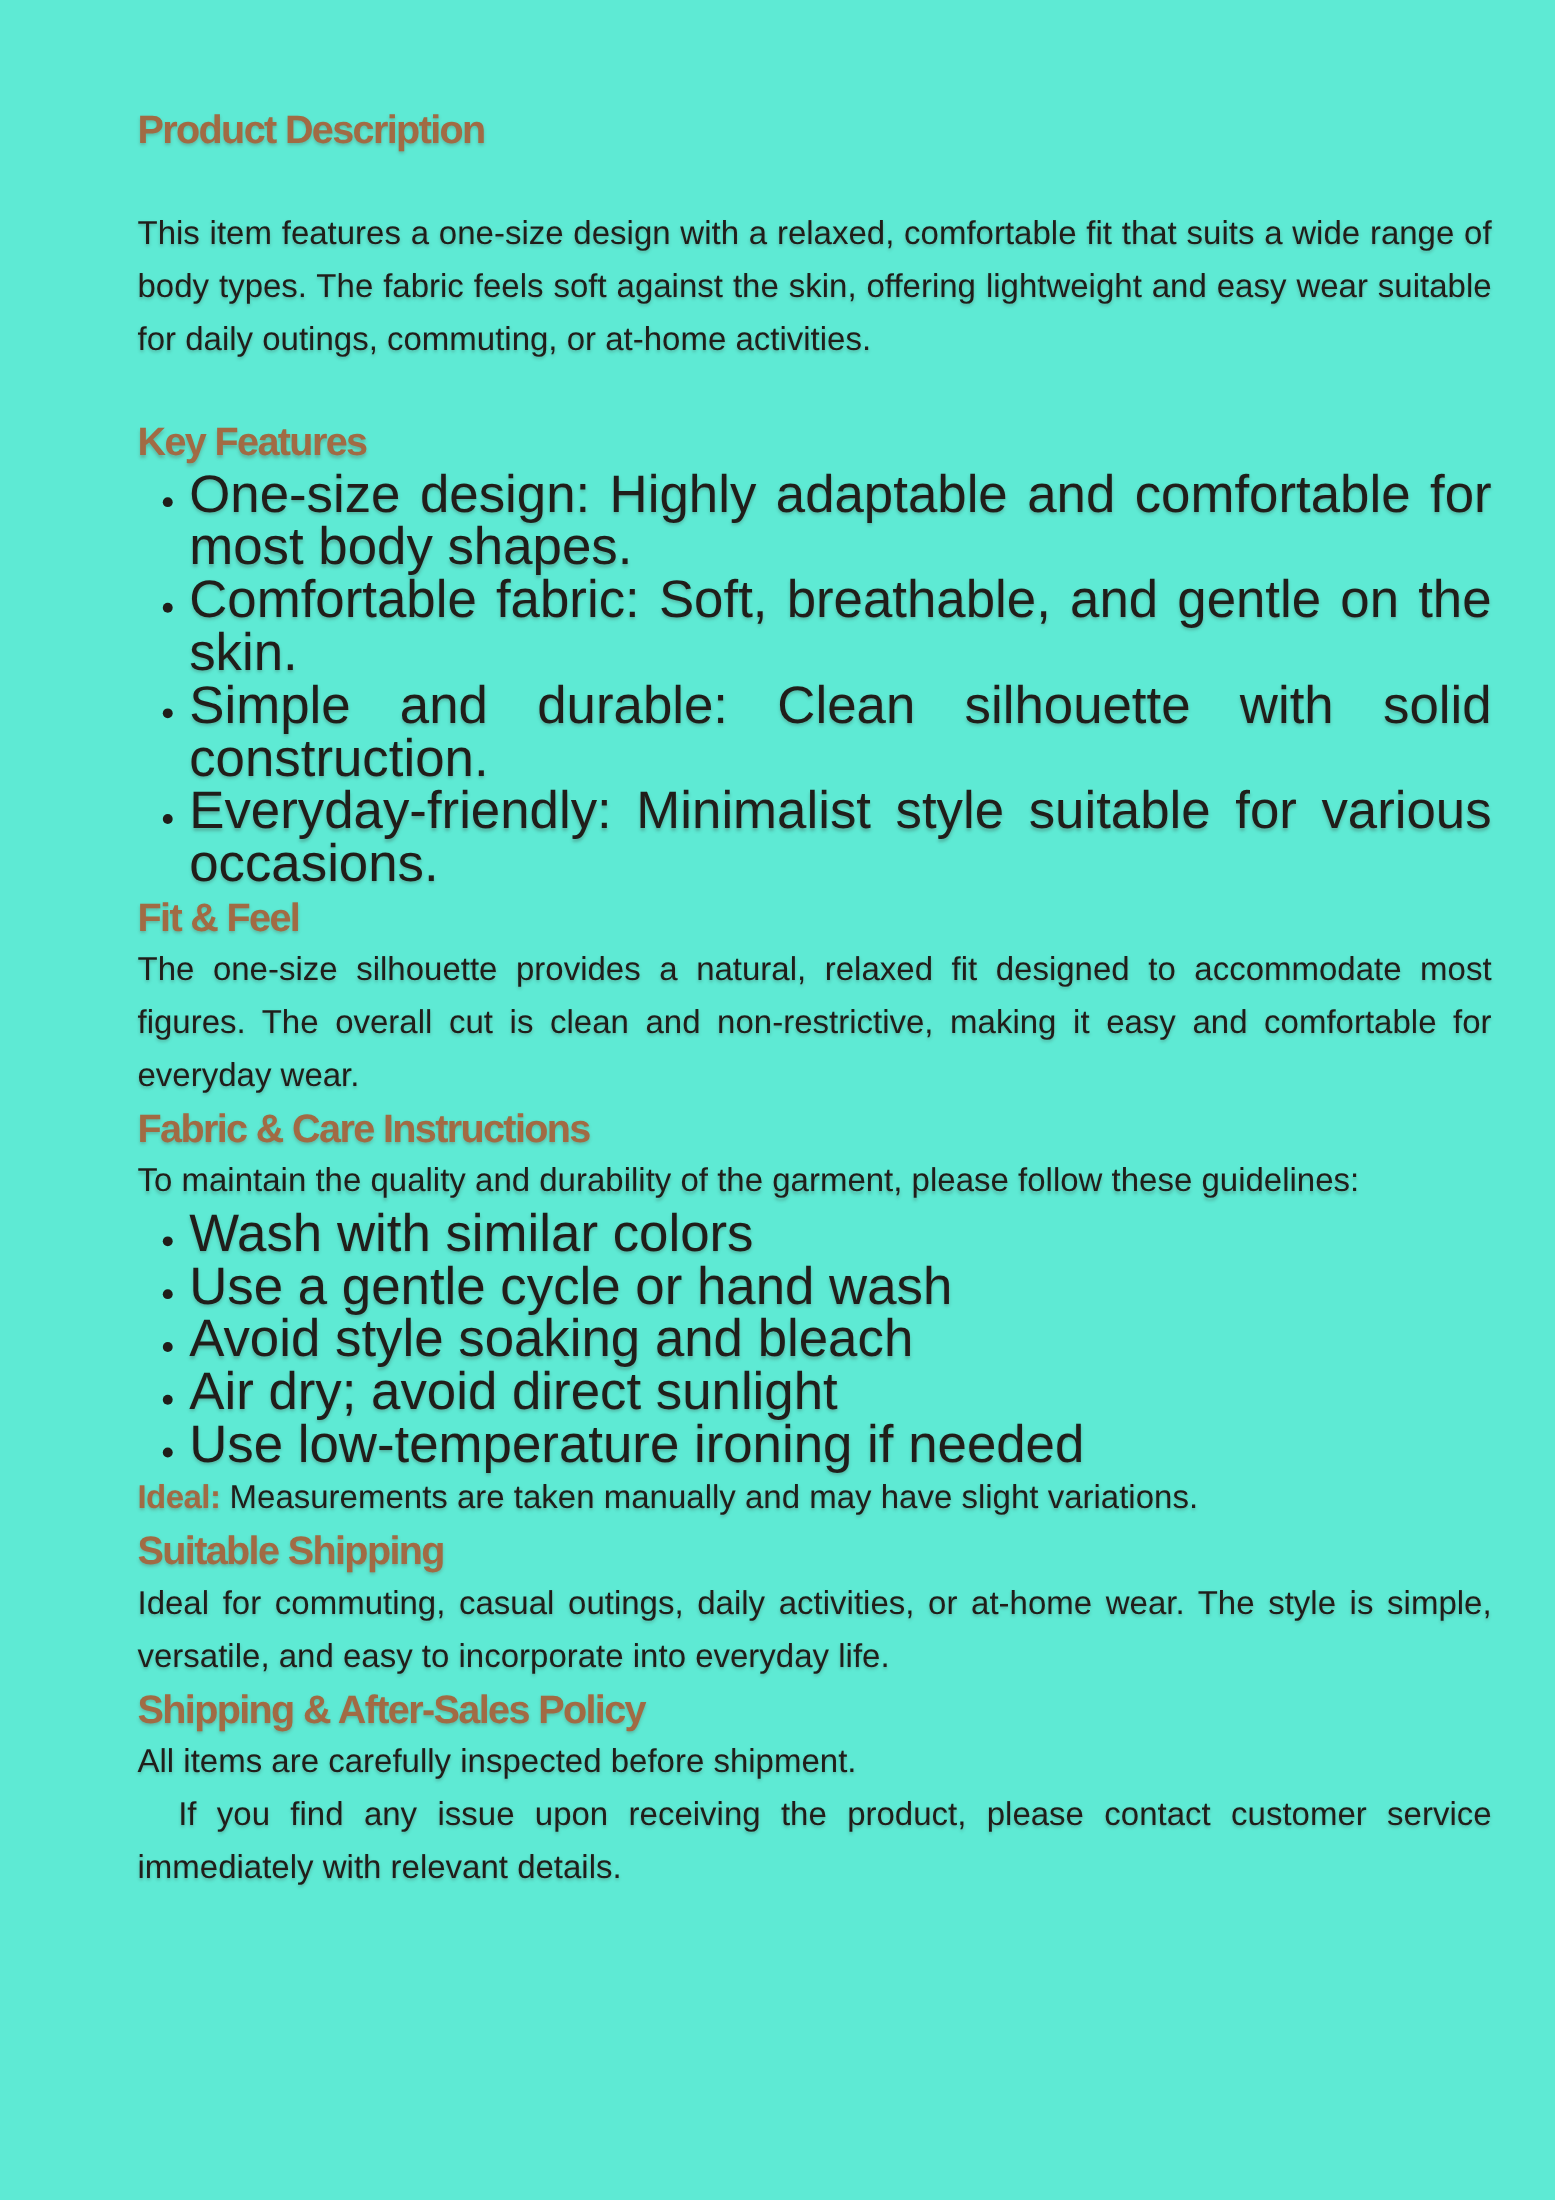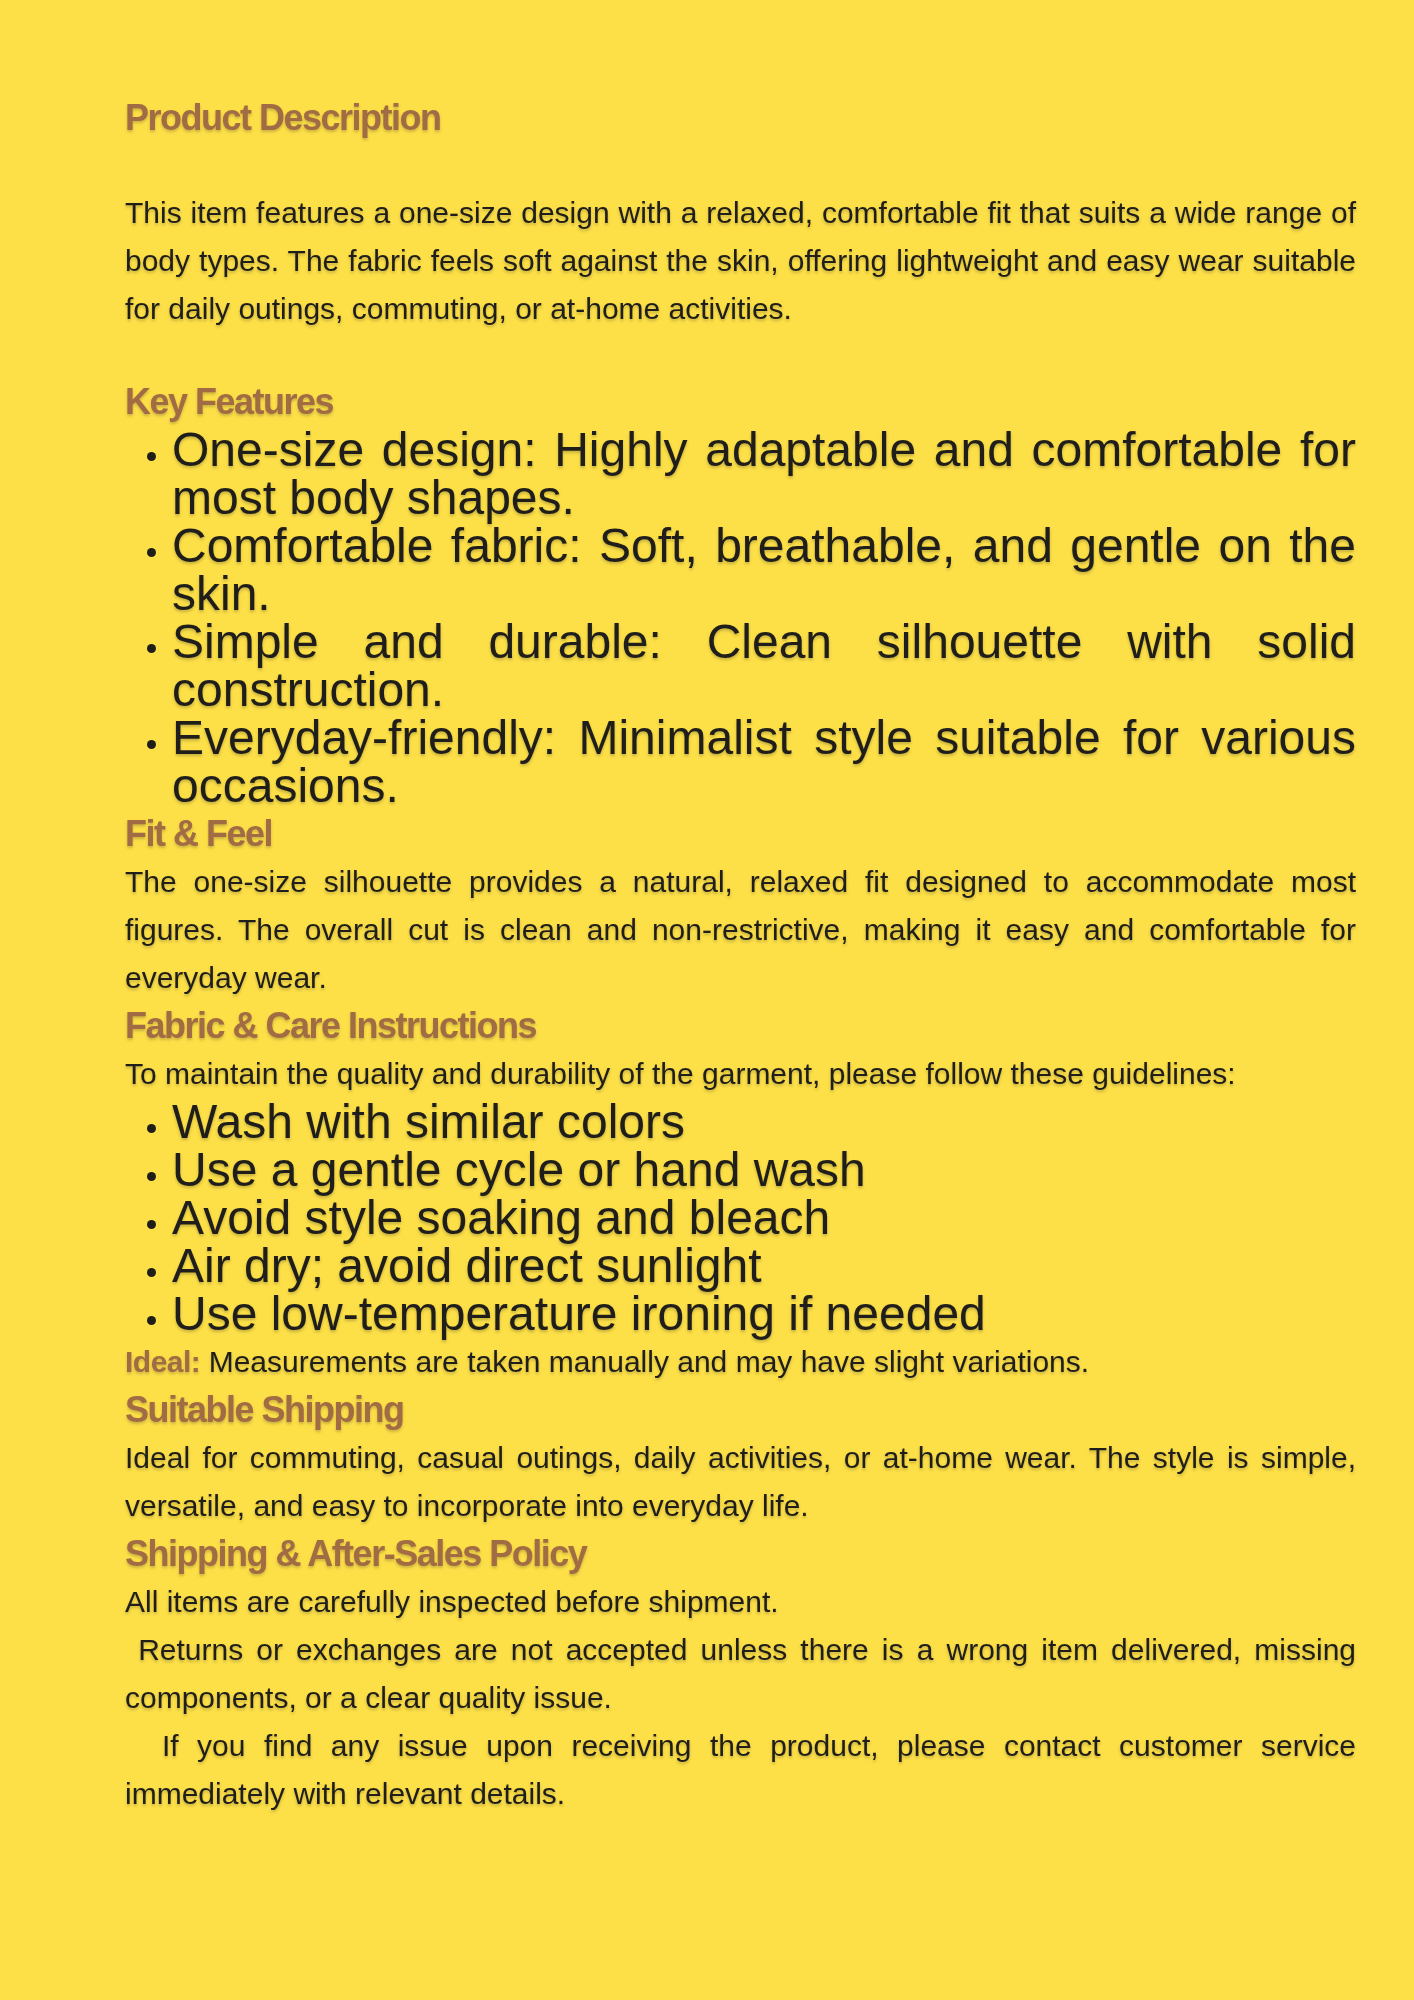--- a/index.html
+++ b/index.html
@@ -1,21 +1,21 @@
 <!DOCTYPE html>
 <html><head>
 <meta charset="utf-8">
 <style>
   html, body { margin: 0; padding: 0; }
   .page {
     position: relative;
     width: 1414px;
     height: 2000px;
     box-sizing: border-box;
-    background: #fde047;
+    background: #5eead4;
     padding: 94px 58px 0 125px;
     font-family: "Liberation Sans", sans-serif;
     color: #201e1a;
     overflow: hidden;
   }
   .heading {
     margin: 0;
     font-size: 36px;
     line-height: 48px;
     font-weight: 700;
@@ -96,17 +96,16 @@
 
   <section class="sec mb-nc">
     <p class="para"><strong class="note-label">Ideal:</strong><span> Measurements are taken manually and may have slight variations.</span></p>
     <h2 class="heading">Suitable Shipping</h2>
     <p class="para">Ideal for commuting, casual outings, daily activities, or at-home wear. The style is simple, versatile, and easy to incorporate into everyday life.</p>
   </section>
 
   <section class="sec">
     <h2 class="heading">Shipping &amp; After-Sales Policy</h2>
     <p class="para">All items are carefully inspected before shipment.</p>
-    <p class="para">&nbsp;Returns or exchanges are not accepted unless there is a wrong item delivered, missing components, or a clear quality issue.</p>
     <p class="para">&nbsp;&nbsp;If you find any issue upon receiving the product, please contact customer service immediately with relevant details.</p>
   </section>
 
 </div>
 
 </body></html>

